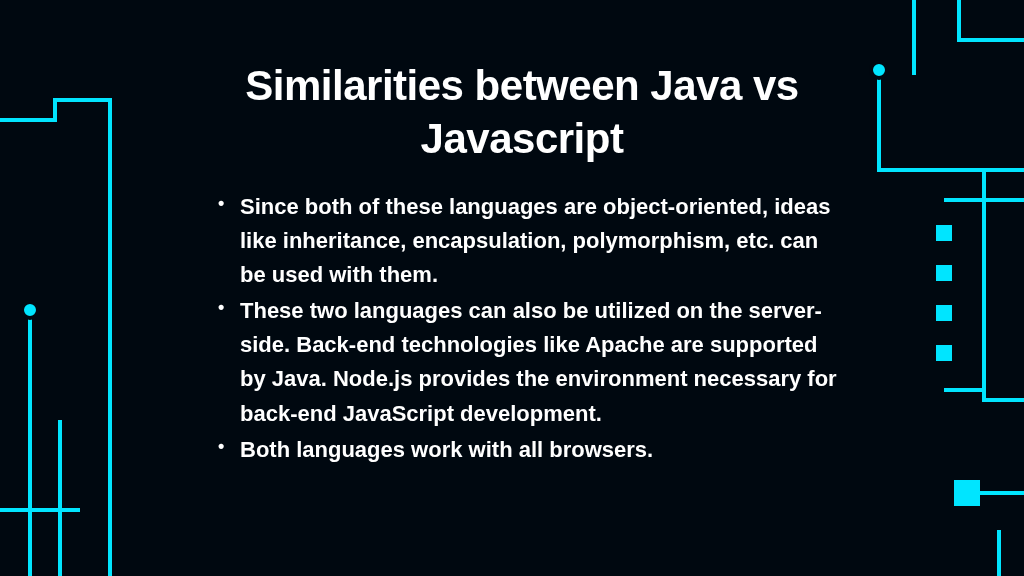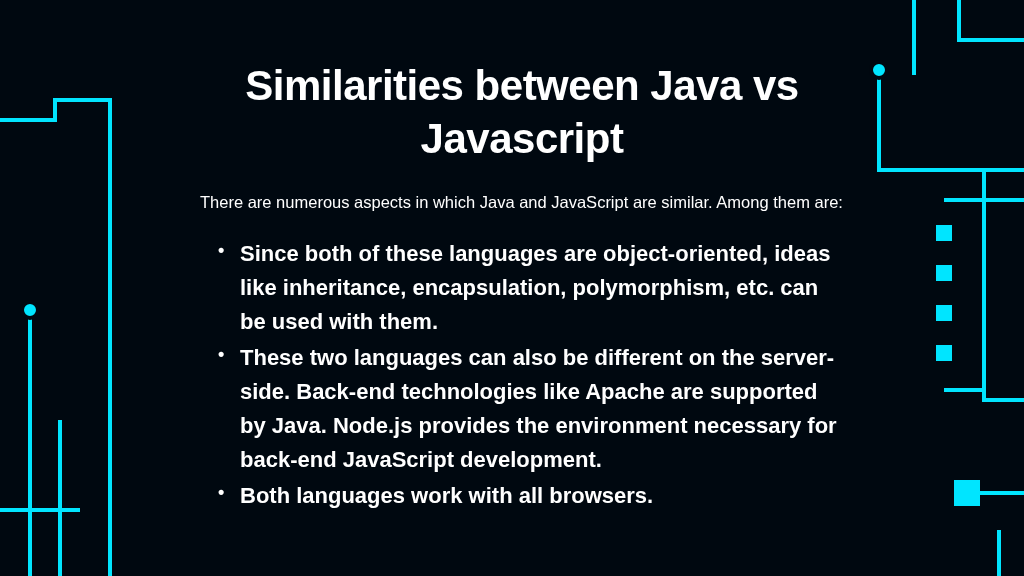--- a/index.html
+++ b/index.html
@@ -104,19 +104,18 @@
   <rect class="sq" x="82" y="305" width="16" height="16"></rect>
   <rect class="sq" x="82" y="345" width="16" height="16"></rect>
   <path d="M 90 390 L 130 390" stroke-width="4"></path>
   <rect class="sq" x="100" y="480" width="26" height="26"></rect>
   <path d="M 126 493 L 170 493" stroke-width="4"></path>
   <path d="M 145 530 L 145 576" stroke-width="4"></path>
 </svg>
 
 <div class="content">
   <h1 class="title">Similarities between Java vs Javascript</h1>
-  <p class="intro">There are numerous aspects in which Java and JavaScript are similar. Among them are:</p>
   <ul class="bullets">
     <li>Since both of these languages are object-oriented, ideas like inheritance, encapsulation, polymorphism, etc. can be used with them.</li>
-    <li>These two languages can also be different on the server-side. Back-end technologies like Apache are supported by Java. Node.js provides the environment necessary for back-end JavaScript development.</li>
+    <li>These two languages can also be utilized on the server-side. Back-end technologies like Apache are supported by Java. Node.js provides the environment necessary for back-end JavaScript development.</li>
     <li>Both languages work with all browsers.</li>
   </ul>
 </div>
 
 </body></html>

